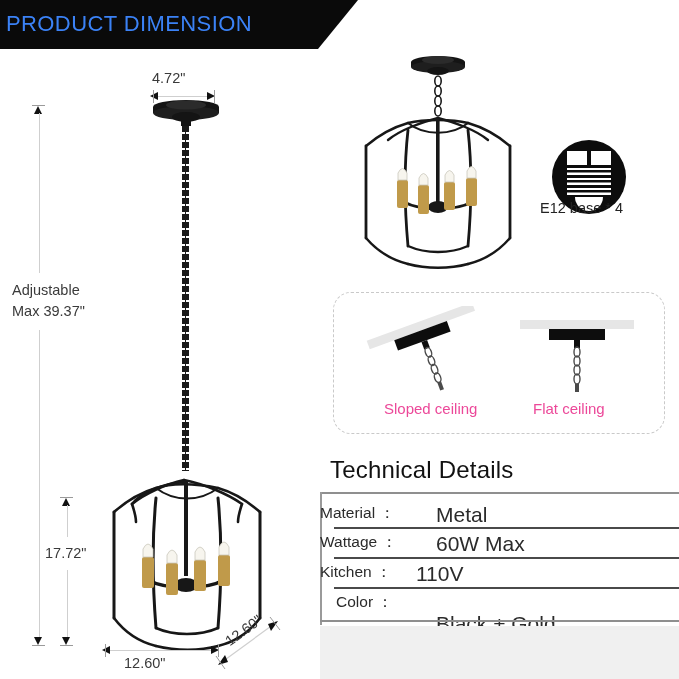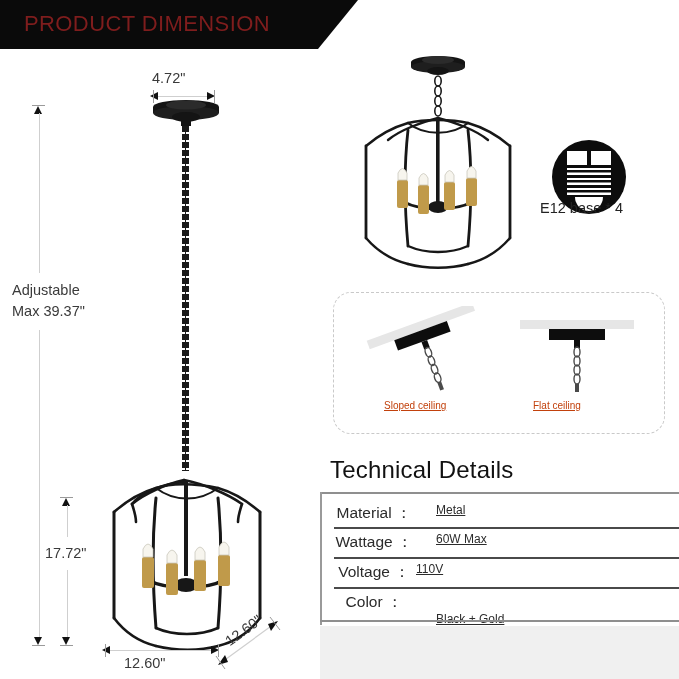--- a/index.html
+++ b/index.html
@@ -3,21 +3,21 @@
 <meta charset="utf-8">
 <style>
   html,body{margin:0;padding:0;background:#fff;}
   body{width:679px;height:679px;position:relative;overflow:hidden;
        font-family:"Liberation Sans","DejaVu Sans",sans-serif;color:#222;}
   .root{position:absolute;inset:0;}
 
   
   .banner{position:absolute;left:0;top:0;width:358px;height:49px;background:#0a0a0a;
           clip-path:polygon(0 0,358px 0,318px 49px,0 49px);}
-  .banner-text{position:absolute;left:24px;top:11px;color:#7f1d1d;font-size:22px;
+  .banner-text{position:absolute;left:6px;top:11px;color:#3b82f6;font-size:22px;
                letter-spacing:.4px;font-weight:400;white-space:nowrap;}
 
   
   .vline{position:absolute;width:1px;background:#cfcfcf;}
   .hline{position:absolute;height:1px;background:#cfcfcf;}
   .arrow-dn,.arrow-up{position:absolute;width:0;height:0;border-left:4.5px solid transparent;
        border-right:4.5px solid transparent;}
   .arrow-dn{border-top:8px solid #111;}
   .arrow-up{border-bottom:8px solid #111;}
   .arrow-l,.arrow-r{position:absolute;width:0;height:0;border-top:4.5px solid transparent;
@@ -30,29 +30,29 @@
   .chain{position:absolute;width:7px;background:
       repeating-linear-gradient(to bottom,#1a1a1a 0 6px,#fff 6px 8px);}
   .chain::before{content:"";position:absolute;left:3px;top:0;bottom:0;width:1px;background:#1a1a1a;}
 
   
   .fixture{position:absolute;}
   .e12cap{position:absolute;font-size:14.5px;color:#222;white-space:nowrap;}
 
   
   .dashbox{position:absolute;border:1.4px dashed #c9c9c9;border-radius:18px;background:#fff;}
-  .mountcap{position:absolute;font-size:10px;color:#c2410c;white-space:nowrap;text-decoration:underline;}
+  .mountcap{position:absolute;font-size:15px;color:#ec4899;white-space:nowrap;}
 
   
   .td-title{position:absolute;font-size:24px;color:#111;letter-spacing:.2px;white-space:nowrap;}
   .td-rule{position:absolute;height:2px;background:#8f8f8f;}
   .td-rule.light{height:1.5px;background:#4a4a4a;}
   .td-leftbar{position:absolute;width:1.5px;background:#9a9a9a;}
-  .td-label{position:absolute;font-size:15.5px;color:#2b2b2b;text-align:center;white-space:nowrap;}
-  .td-value{position:absolute;font-size:12px;color:#2b2b2b;white-space:nowrap;text-decoration:underline;}
+  .td-label{position:absolute;font-size:15.5px;color:#2b2b2b;text-align:left;white-space:nowrap;}
+  .td-value{position:absolute;font-size:21px;color:#2b2b2b;white-space:nowrap;}
   .td-foot{position:absolute;background:#f0f0f0;}
   .td-foot-txt{position:absolute;font-size:14.5px;color:#3a3a3a;line-height:21px;width:348px;}
 </style>
 </head>
 <body>
 
 <div class="root">
 
   <div class="banner"></div>
   <div class="banner-text">PRODUCT DIMENSION</div>
@@ -252,23 +252,23 @@
   <div class="td-leftbar" style="left:320px;top:492px;height:133px;"></div>
 
   <div class="td-label" style="left:320px;top:503px;width:108px;">Material ：</div>
   <div class="td-value" style="left:436px;top:503px;">Metal</div>
   <div class="td-rule light" style="left:334px;top:527px;width:345px;"></div>
 
   <div class="td-label" style="left:320px;top:532px;width:108px;">Wattage ：</div>
   <div class="td-value" style="left:436px;top:532px;">60W Max</div>
   <div class="td-rule light" style="left:334px;top:557px;width:345px;"></div>
 
-  <div class="td-label" style="left:320px;top:562px;width:108px;">Voltage ：</div>
+  <div class="td-label" style="left:320px;top:562px;width:108px;">Kitchen ：</div>
   <div class="td-value" style="left:416px;top:562px;">110V</div>
   <div class="td-rule light" style="left:334px;top:587px;width:345px;"></div>
 
-  <div class="td-label" style="left:320px;top:592px;width:108px;">Color ：</div>
+  <div class="td-label" style="left:336px;top:592px;width:108px;">Color ：</div>
   <div class="td-value" style="left:436px;top:592px;margin-top:20px;">Black + Gold</div>
   <div class="td-rule" style="left:320px;top:620px;width:359px;"></div>
 
   <div class="td-foot" style="left:320px;top:626px;width:359px;height:53px;"></div>
 
 </div>
 
 </body></html>

